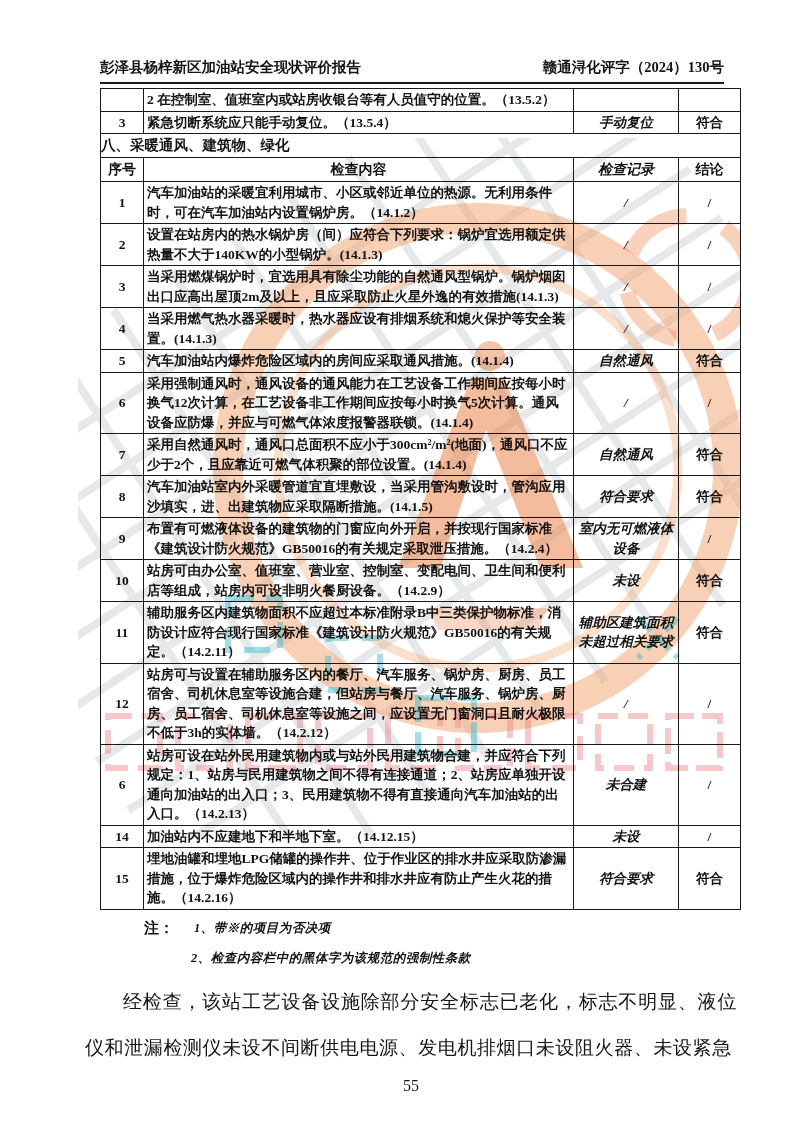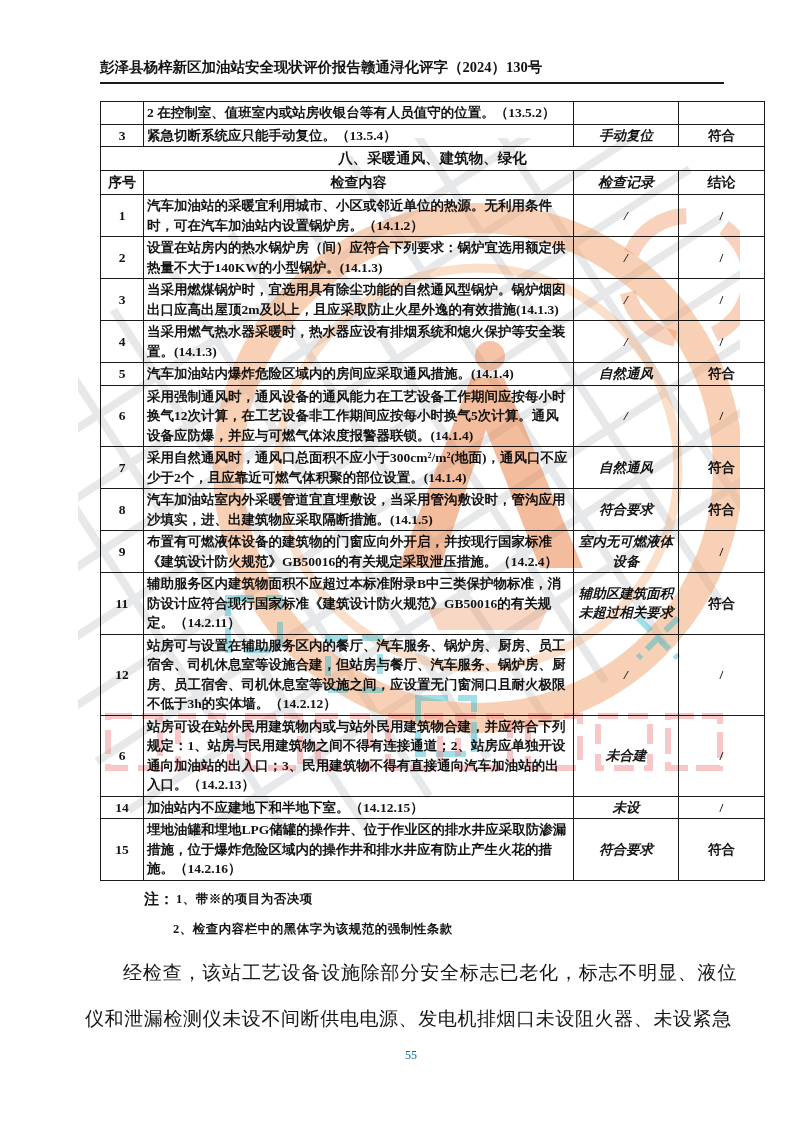--- a/index.html
+++ b/index.html
@@ -3,47 +3,47 @@
 <meta charset="utf-8">
 <style>
   html,body{margin:0;padding:0;}
   body{
     width:793px;height:1122px;position:relative;overflow:hidden;
     background:#ffffff;color:#141414;
     font-family:"Liberation Serif","DejaVu Serif",serif;
   }
   .page{position:absolute;inset:0;padding:58px 70px 0 100px;box-sizing:border-box;z-index:1;}
   .doc-header{
-    display:flex;align-items:flex-end;
+    display:flex;justify-content:space-between;align-items:flex-end;
     width:624px;font-weight:bold;font-size:14.5px;
     border-bottom:2px solid #1a1a1a;padding-bottom:5px;
   }
   .doc-header .right{font-size:14.5px;font-family:Liberation Serif, serif;}
   table.checklist{
-    border-collapse:collapse;width:624px;margin-top:17px;
+    border-collapse:collapse;width:624px;margin-top:4px;
     font-weight:bold;table-layout:fixed;border-radius:12px;
   }
   table.checklist td{border:1px solid #1a1a1a;vertical-align:middle;}
   .c-no{width:40px;text-align:center;font-size:13.5px;line-height:19.5px;padding:1px 1px;}
   .c-content{width:423px;font-size:13.5px;line-height:19.5px;padding:1px 3px;text-align:left;}
   .c-record{width:100px;text-align:center;font-size:13.5px;line-height:19.5px;padding:1px 2px;font-style:italic;}
-  .c-conclusion{width:53px;text-align:center;font-size:13.5px;line-height:19.5px;padding:1px 16px;}
-  .section-row td{ text-align:center;font-size:14.5px;line-height:21px;padding:1px 8px;}
+  .c-conclusion{width:53px;text-align:center;font-size:13.5px;line-height:19.5px;padding:1px 4px;}
+  .section-row td{ font-size:14.5px;line-height:21px;padding:1px 0;}
   .header-row td{text-align:center;font-size:14px;line-height:21px;}
   .notes{margin:9px 0 0 44px;font-weight:normal;}
   .notes .n-line{display:flex;align-items:flex-start;}
   .notes .n-label{font-weight:bold;font-size:15px;line-height:18px;}
-  .notes .n-item{font-size:12.5px;font-weight:bold;line-height:18px;margin-left:2px;letter-spacing:0.5px;}
+  .notes .n-item{font-size:12.5px;font-style:italic;font-weight:bold;line-height:18px;margin-left:20px;letter-spacing:0.5px;}
   .notes .n-line2{margin:12px 0 0 27px;text-align:right;}
   .body-paragraph{
     width:652px;margin:12px 1px 0 -15px;
     font-size:19px;line-height:46px;letter-spacing:0.6px;
     text-align:justify;text-indent:2em;font-weight:normal;
   }
-  .page-number{width:652px;margin:6px 0 0 -15px;text-align:center;font-size:12px;color:#0369a1;}
+  .page-number{width:652px;margin:6px 0 0 -15px;text-align:center;font-size:16px;color:#0f172a;}
   .watermark{
     position:absolute;left:78px;top:138px;width:662px;height:700px;
     z-index:2;pointer-events:none;mix-blend-mode:multiply;
   }
 </style>
 </head>
 <body>
 
 <div class="page">
 
@@ -122,20 +122,26 @@
         <td class="c-no">8</td>
         <td class="c-content">汽车加油站室内外采暖管道宜直埋敷设，当采用管沟敷设时，管沟应用沙填实，进、出建筑物应采取隔断措施。(14.1.5)</td>
         <td class="c-record">符合要求</td>
         <td class="c-conclusion">符合</td>
       </tr>
       <tr>
         <td class="c-no">9</td>
         <td class="c-content">布置有可燃液体设备的建筑物的门窗应向外开启，并按现行国家标准《建筑设计防火规范》GB50016的有关规定采取泄压措施。（14.2.4）</td>
         <td class="c-record">室内无可燃液体设备</td>
         <td class="c-conclusion">/</td>
+      </tr>
+      <tr>
+        <td class="c-no">10</td>
+        <td class="c-content">站房可由办公室、值班室、营业室、控制室、变配电间、卫生间和便利店等组成，站房内可设非明火餐厨设备。（14.2.9）</td>
+        <td class="c-record">未设</td>
+        <td class="c-conclusion">符合</td>
       </tr>
       <tr>
         <td class="c-no">11</td>
         <td class="c-content">辅助服务区内建筑物面积不应超过本标准附录B中三类保护物标准，消防设计应符合现行国家标准《建筑设计防火规范》GB50016的有关规定。（14.2.11）</td>
         <td class="c-record">辅助区建筑面积未超过相关要求</td>
         <td class="c-conclusion">符合</td>
       </tr>
       <tr>
         <td class="c-no">12</td>
         <td class="c-content">站房可与设置在辅助服务区内的餐厅、汽车服务、锅炉房、厨房、员工宿舍、司机休息室等设施合建，但站房与餐厅、汽车服务、锅炉房、厨房、员工宿舍、司机休息室等设施之间，应设置无门窗洞口且耐火极限不低于3h的实体墙。（14.2.12）</td>

